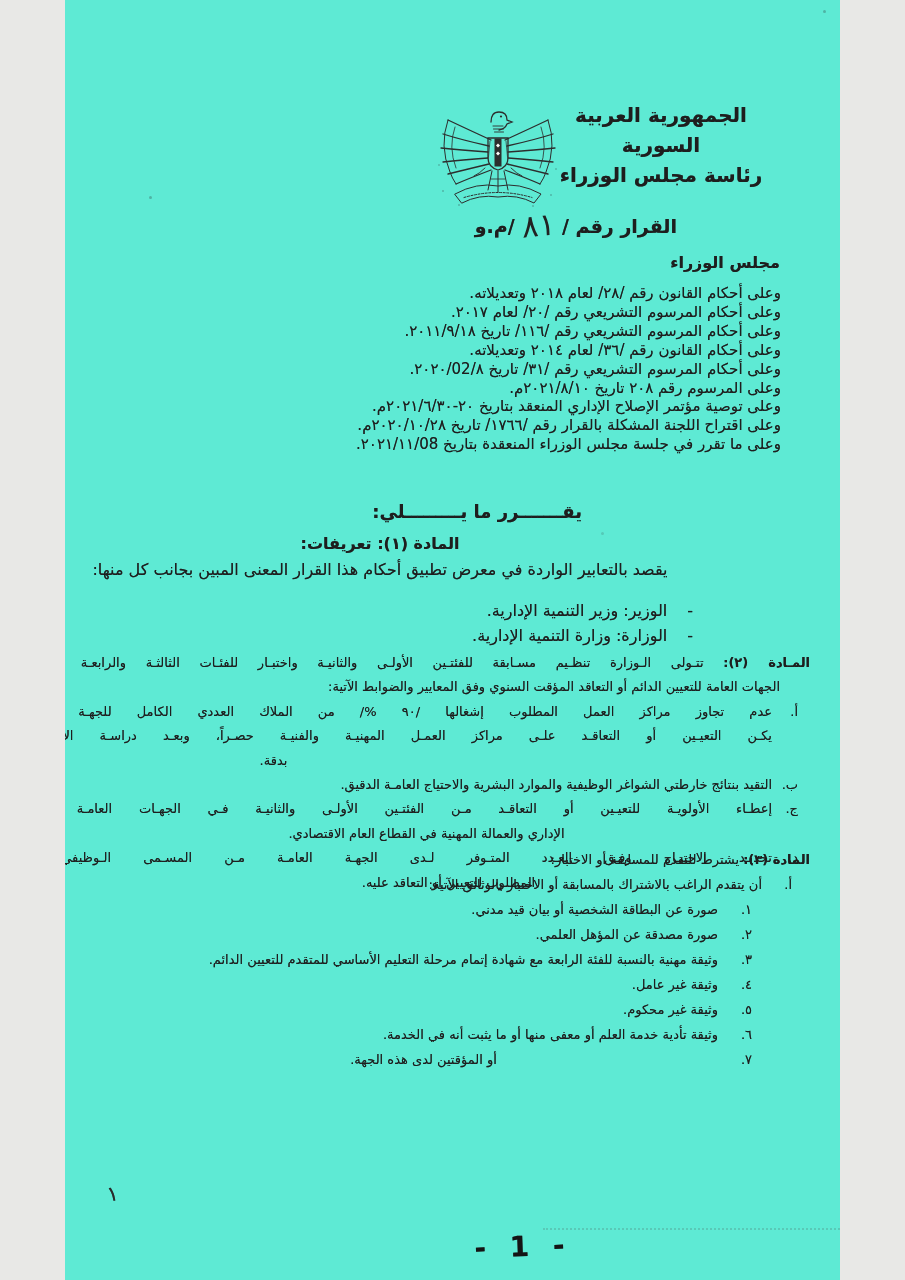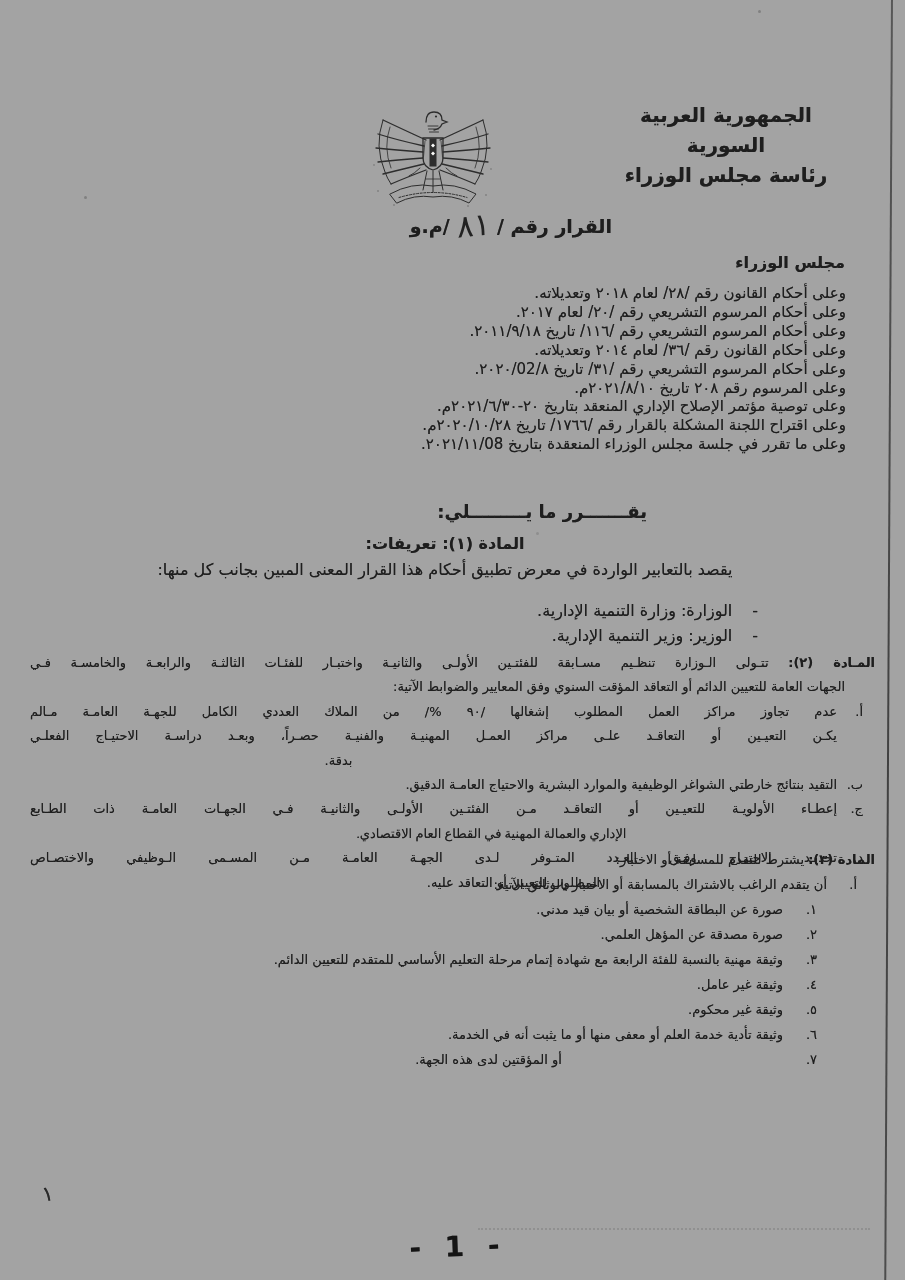--- a/index.html
+++ b/index.html
@@ -1,18 +1,18 @@
 <!DOCTYPE html>
 <html lang="ar"><head>
 <meta charset="utf-8">
 <style>
   html,body{margin:0;padding:0;background:#e8e8e6;}
   .page{
-    position:relative;width:905px;height:1280px;margin:0 auto;
-    background:#a3a3a3;overflow:hidden;
+    position:relative;width:775px;height:1280px;margin:0 auto;
+    background:#5eead4;overflow:hidden;
     font-family:"DejaVu Sans",sans-serif;color:#1e1e1e;
     text-shadow:0 0 .6px rgba(30,30,30,.65);
   }
   .rtl{direction:rtl;unicode-bidi:embed;}
   .bold{font-weight:700;}
   
   .hdr{position:absolute;top:100px;right:56px;width:246px;text-align:center;
        font-size:20px;font-weight:600;line-height:30px;}
   .emblem{position:absolute;top:105px;left:370px;width:126px;height:106px;}
   .decno{position:absolute;top:210px;left:350px;width:262px;direction:rtl;
@@ -39,21 +39,21 @@
   .cline{text-align:center;}
   .item2{position:relative;padding-right:38px;}
   .item2 .marker{position:absolute;right:12px;top:0;}
   .a2line2{padding-right:30px;}
   .a3sub{position:relative;padding-right:48px;}
   .a3sub .marker{position:absolute;right:18px;top:0;}
   .docitem{position:relative;padding-right:92px;}
   .docitem .marker{position:absolute;right:58px;top:0;}
   .doc7-l1{padding-left:15px;}
   .shiftLa{transform:translateX(-95px);}
-  .shiftRj{transform:translateX(58px);font-family:Liberation Serif, serif;}
+  .shiftRj{transform:translateX(58px);}
   .shiftRd{transform:translateX(80px);}
   .shiftR7{transform:translateX(82px);}
   
   .pageno{position:absolute;top:1230px;left:380px;width:156px;text-align:center;
           font-size:28px;font-weight:700;letter-spacing:7px;transform:rotate(-2deg);
           font-family:"DejaVu Sans",sans-serif;color:#141414;}
   .cornermark{position:absolute;top:1182px;left:42px;font-size:21px;color:#2a2a2a;
               transform:rotate(-10deg);}
   
   .scanline{position:absolute;top:-4px;left:891px;width:2px;height:1290px;
@@ -134,24 +134,24 @@
   </div>
 
   <div class="decree">يقـــــــرر ما يـــــــــلي:</div>
 
   <div class="art1">
     <div class="bold">المادة (١): تعريفات:</div>
     <div>يقصد بالتعابير الواردة في معرض تطبيق أحكام هذا القرار المعنى المبين بجانب كل منها:</div>
   </div>
   <div class="defs">
     <div>
+      <span class="marker">-</span><span>الوزير: وزير التنمية الإدارية.</span>
+    </div>
+    <div>
       <span class="marker">-</span><span>الوزارة: وزارة التنمية الإدارية.</span>
-    </div>
-    <div>
-      <span class="marker">-</span><span>الوزير: وزير التنمية الإدارية.</span>
     </div>
   </div>
 
   <div class="artblock art2">
     <div class="jline">
       <span class="bold">المـادة (٢):</span>
       <span>تتـولى الـوزارة تنظـيم مسـابقة للفئتـين الأولـى والثانيـة واختبـار للفئـات الثالثـة والرابعـة والخامسـة فـي</span>
     </div>
     <div class="a2line2">الجهات العامة للتعيين الدائم أو التعاقد المؤقت السنوي وفق المعايير والضوابط الآتية:</div>
 

